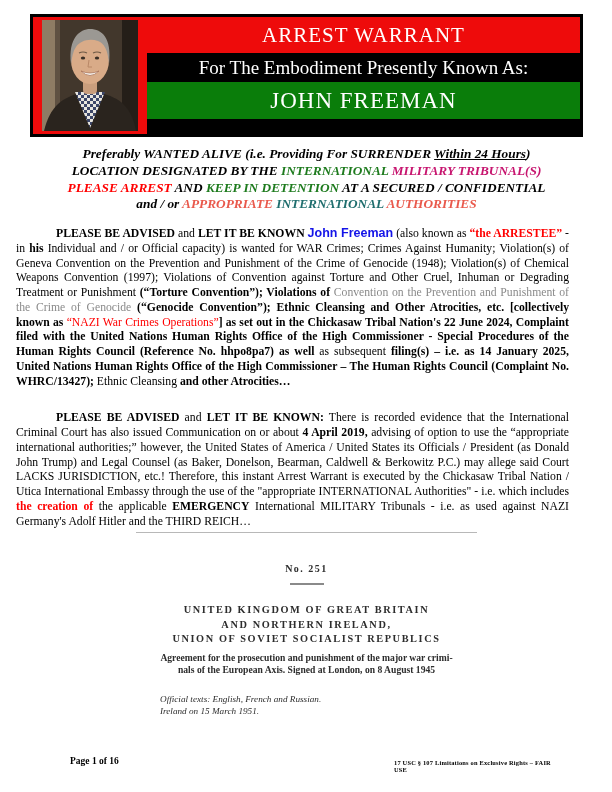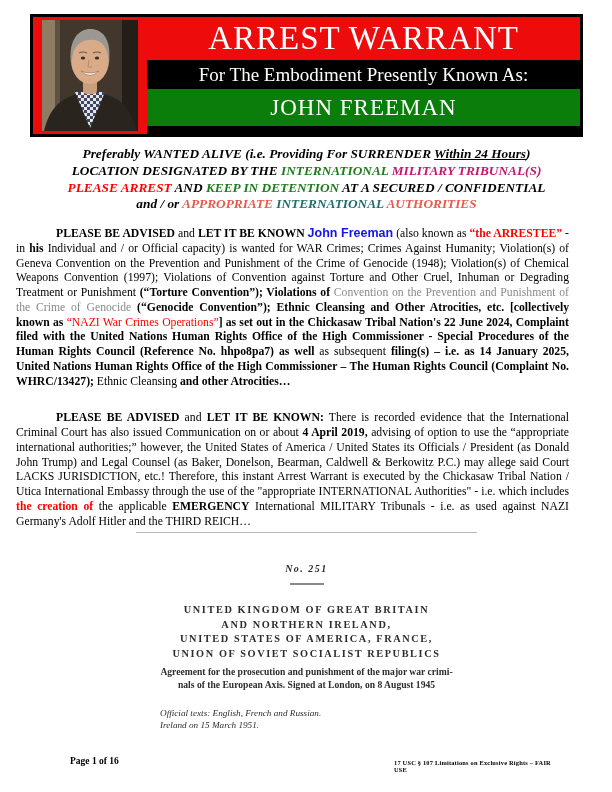--- a/index.html
+++ b/index.html
@@ -6,21 +6,21 @@
   .page{position:relative;width:612px;height:792px;margin:0 auto;background:#fff;
         font-family:"Liberation Serif", serif;color:#000;overflow:hidden;}
 
   
   .banner{position:absolute;left:30px;top:14px;width:553px;height:123px;
           background:#000;border:3px solid #000;box-sizing:border-box;display:flex;}
   .photo-cell{width:114px;background:var(--banner-red);display:flex;align-items:center;justify-content:center;}
   .photo-cell svg{width:96px;height:111px;display:block;}
   .bands{flex:1;display:flex;flex-direction:column;color:#fff;text-align:center;}
   .band{display:flex;align-items:center;justify-content:center;}
-  .band-red{height:43px;background:var(--banner-red);font-size:33px;letter-spacing:1px;}
+  .band-red{height:36px;background:var(--banner-red);font-size:21px;letter-spacing:1px;}
   .band-black{height:29px;background:#000;font-size:19px;}
   .band-green{height:37px;background:var(--banner-green);font-size:23px;letter-spacing:1px;}
 
   
   .wanted{position:absolute;left:30px;top:146px;width:553px;text-align:center;
           font-weight:bold;font-size:13.3px;line-height:16.8px;font-style:italic;}
 
   
   .body-text{position:absolute;left:16px;top:226px;width:553px;
              font-size:11.7px;line-height:14.75px;text-align:justify;}
@@ -32,21 +32,21 @@
   .fmt-red{color:var(--accent-red);}
   .fmt-green{color:var(--accent-green);}
   .fmt-crimson{color:var(--accent-crimson);}
   .fmt-salmon{color:var(--accent-salmon);}
   .fmt-teal{color:var(--accent-teal);}
   .fmt-gray{color:var(--accent-gray);}
   .fmt-name{color:var(--accent-blue);font-weight:bold;font-family:"Liberation Sans", sans-serif;font-size:12.5px;}
 
   
   .scan{position:absolute;left:136px;top:532px;width:341px;border-top:1px solid #b8b8b8;color:#2d2d2d;}
-  .scan-number{margin-top:30px;text-align:center;font-weight:bold;font-size:10px;letter-spacing:1.5px;font-style:italic;}
+  .scan-number{margin-top:30px;text-align:center;font-weight:bold;font-size:10px;letter-spacing:1.5px;}
   .scan-rule{width:34px;height:2px;background:#8a8a8a;margin:9px auto 18px auto;}
   .scan-parties div{text-align:center;font-weight:bold;font-size:10.3px;letter-spacing:1.6px;line-height:14.5px;}
   .scan-agreement{margin-top:5px;text-align:center;font-weight:bold;font-size:9.6px;line-height:12.5px;}
   .scan-agreement div{white-space:nowrap;}
   .scan-italic{margin-top:16px;margin-left:24px;font-style:italic;font-size:9.2px;line-height:12.2px;}
   .scan-filed div:nth-child(2){text-indent:28px;}
 
   
   .footer-left{position:absolute;left:70px;top:756px;font-weight:bold;font-size:9.5px;}
   .footer-right{position:absolute;left:394px;top:759px;width:165px;
@@ -102,21 +102,20 @@
     <p><span class="fmt-b">PLEASE BE ADVISED</span><span> and </span><span class="fmt-b">LET IT BE KNOWN </span><span class="fmt-name">John Freeman</span><span> (also known as </span><span class="fmt-b fmt-red">“the ARRESTEE”</span><span> - in </span><span class="fmt-b">his</span><span> Individual and / or Official capacity) is wanted for WAR Crimes; Crimes Against Humanity; </span><span class="fmt-bi">Violation(s) of Geneva Convention on the Prevention and Punishment of the Crime of Genocide (1948); Violation(s) of Chemical Weapons Convention (1997);</span><span> Violations of Convention against Torture and Other Cruel, Inhuman or Degrading Treatment or Punishment </span><span class="fmt-b">(“Torture Convention”); Violations of </span><span class="fmt-gray"> Convention on the Prevention and Punishment of the Crime of Genocide </span><span class="fmt-b">(“Genocide Convention”); Ethnic Cleansing and Other Atrocities, etc. [collectively known as </span><span class="fmt-bi fmt-red">“NAZI War Crimes Operations”</span><span class="fmt-b">] as set out in the Chickasaw Tribal Nation's </span><span class="fmt-b">22 June 2024,</span><span class="fmt-b"> Complaint filed with the United Nations Human Rights Office of the High Commissioner - Special Procedures of the Human Rights Council </span><span class="fmt-b">(Reference No. hhpo8pa7)</span><span class="fmt-b"> as well </span><span class="fmt-bi">as subsequent</span><span class="fmt-b"> filing(s) – i.e. as </span><span class="fmt-b">14 January 2025,</span><span class="fmt-b"> United Nations Human Rights Office of the High Commissioner – The Human Rights Council </span><span class="fmt-b">(Complaint No. WHRC/13427); </span><span class="fmt-bi">Ethnic Cleansing</span><span class="fmt-b"> and other Atrocities…</span></p>
     <p><span class="fmt-b">PLEASE BE ADVISED</span><span> and </span><span class="fmt-b">LET IT BE KNOWN:</span><span>  There is recorded evidence that the International Criminal Court has also issued Communication on or about </span><span class="fmt-b">4 April 2019,</span><span> advising of option to use the </span><span class="fmt-bi">“appropriate international authorities;”</span><span> however, the United States of America / United States its Officials / President (as Donald John Trump) and Legal Counsel (as Baker, Donelson, Bearman, Caldwell &amp; Berkowitz P.C.) may allege said Court </span><span class="fmt-bi">LACKS JURISDICTION,</span><span> etc.!  Therefore, this instant Arrest Warrant is executed by the Chickasaw Tribal Nation / Utica International Embassy through the use of the "appropriate INTERNATIONAL Authorities" - i.e. which includes </span><span class="fmt-b fmt-red">the creation of</span><span> the applicable </span><span class="fmt-b">EMERGENCY</span><span> International MILITARY Tribunals - i.e. as used against NAZI Germany's Adolf Hitler and the THIRD REICH…</span></p>
   </div>
 
   <div class="scan">
     <div class="scan-number">No. 251</div>
     <div class="scan-rule"></div>
     <div class="scan-parties">
         <div>UNITED KINGDOM OF GREAT BRITAIN</div>
         <div>AND NORTHERN IRELAND,</div>
-        <div>UNITED STATES OF AMERICA, FRANCE,</div>
         <div>UNION OF SOVIET SOCIALIST REPUBLICS</div>
       </div>
     <div class="scan-agreement">
         <div>Agreement for the prosecution and punishment of the major war crimi-</div>
         <div>nals of the European Axis. Signed at London, on 8 August 1945</div>
       </div>
     <div class="scan-italic">
       <div>Official texts: English, French and Russian.</div>
       <div class="scan-filed">
           <div>Ireland on 15 March 1951.</div>

